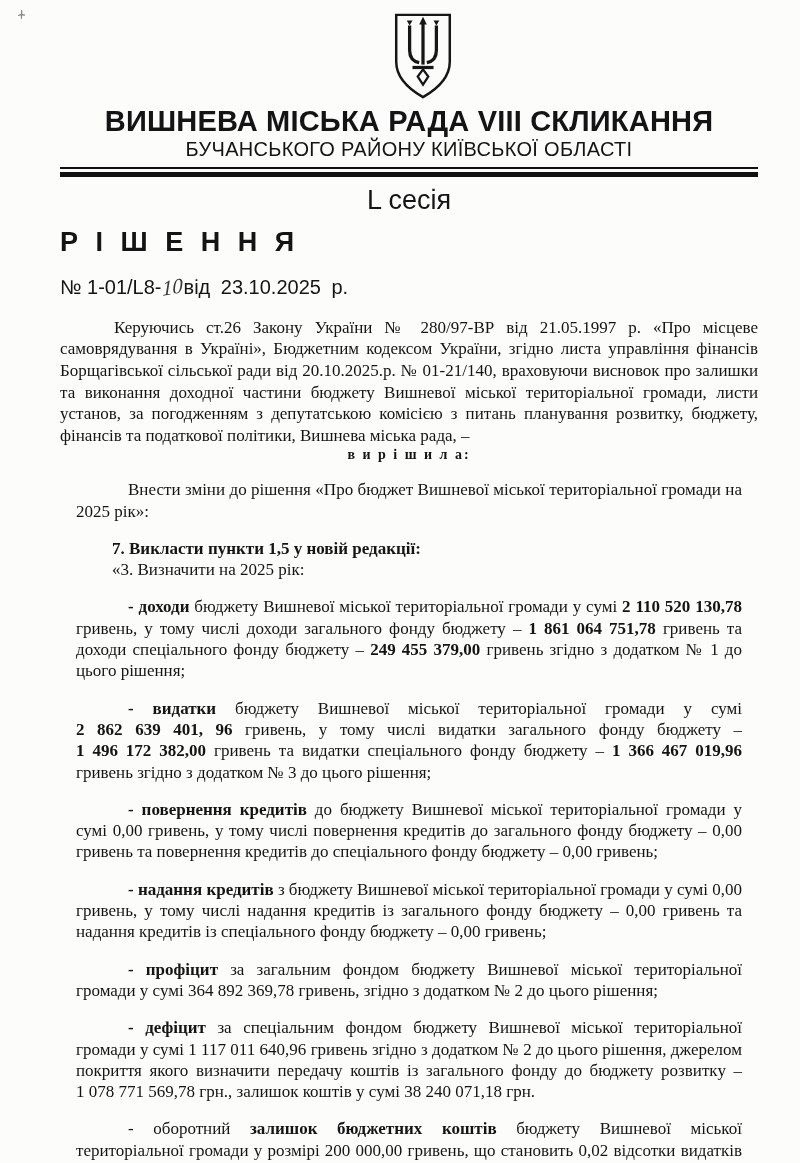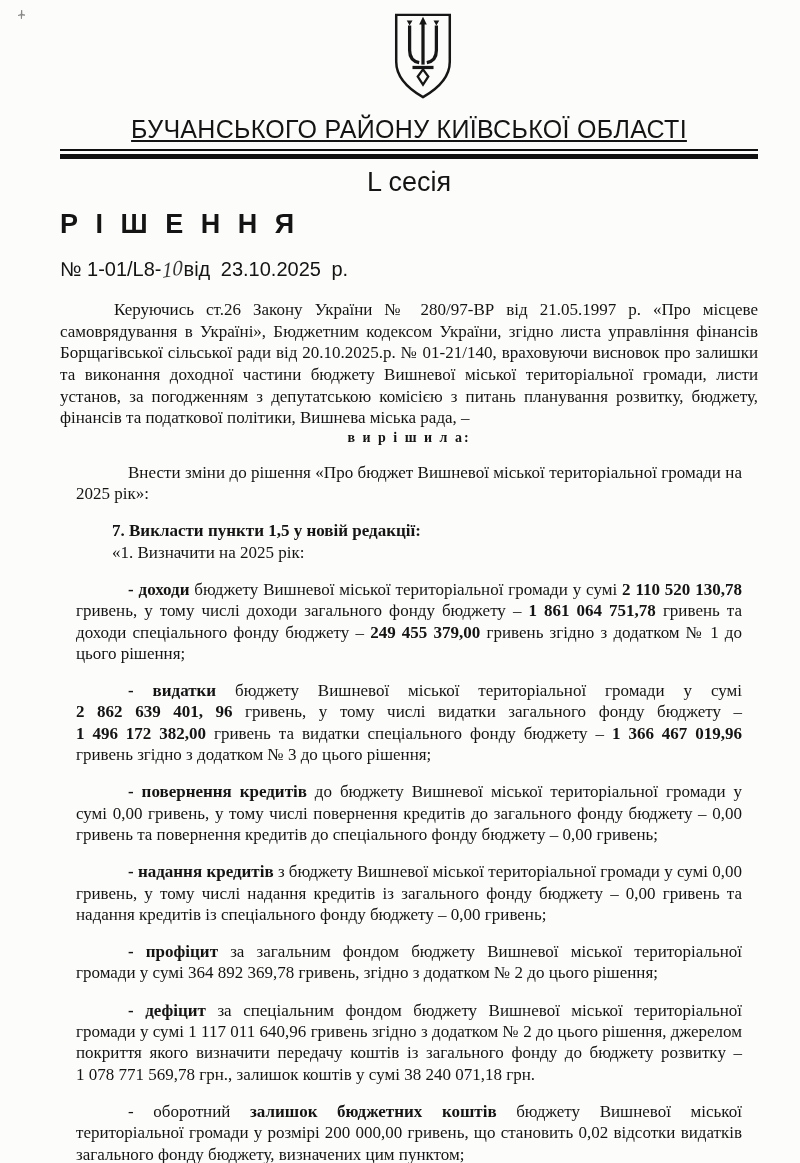--- a/index.html
+++ b/index.html
@@ -21,25 +21,24 @@
   }
   
   .emblem-wrap { text-align:center; transform:translateX(14px); height:88px; }
   .hdr-title {
     margin:6px 0 0; text-align:center;
     font-family:"Liberation Sans", sans-serif;
     font-weight:bold; font-size:29px; line-height:1.06; letter-spacing:.2px;
     white-space:nowrap;
   }
   .hdr-subtitle {
-    margin-top:16px; text-align:center;
+    margin-top:2px; text-align:center;
     font-family:"Liberation Sans", sans-serif;
-    font-size:25px; line-height:1.05; letter-spacing:.3px;
+    font-size:20px; line-height:1.05; letter-spacing:.3px;
     white-space:nowrap;
-    text-decoration:underline;
   }
   .divider { margin-top:7px; height:3px; border-top:2px solid #101010; border-bottom:5px solid #101010; }
   .session {
     margin-top:8px; text-align:center;
     font-family:"Liberation Sans", sans-serif; font-size:27px;
   }
   .doctype {
     margin-top:11px; 
     font-family:"Liberation Sans", sans-serif; font-weight:bold;
     font-size:27px; letter-spacing:5px;
@@ -90,40 +89,41 @@
           <path d="M21 58 H43"></path>
         </g>
         <path d="M32 5 L28 13 H36 Z" fill="#161616"></path>
         <path d="M18 14 L15 9 H21 Z" fill="#161616"></path>
         <path d="M46 14 L43 9 H49 Z" fill="#161616"></path>
         <path d="M32 60 L26.5 67.5 L32 76 L37.5 67.5 Z" fill="none" stroke="#161616" stroke-width="2.4"></path>
       </svg>
     </span>
   </div>
 
+  <h1 class="hdr-title">ВИШНЕВА МІСЬКА РАДА VIII СКЛИКАННЯ</h1>
   <div class="hdr-subtitle">БУЧАНСЬКОГО РАЙОНУ КИЇВСЬКОЇ ОБЛАСТІ</div>
 
   <div class="divider"></div>
 
   <div class="session">L сесія</div>
   <div class="doctype">Р І Ш Е Н Н Я</div>
 
   <div class="docnum">
     <span>№ 1-01/L8-</span><span class="hand">10</span><span class="suffix">від 23.10.2025 р.</span>
   </div>
 
 
   <p class="preamble">Керуючись ст.26 Закону України № 280/97-ВР від 21.05.1997 р. «Про місцеве самоврядування в Україні», Бюджетним кодексом України, згідно листа управління фінансів Борщагівської сільської ради від 20.10.2025.р. № 01-21/140, враховуючи висновок про залишки та виконання доходної частини бюджету Вишневої міської територіальної громади, листи установ, за погодженням з депутатською комісією з питань планування розвитку, бюджету, фінансів та податкової політики, Вишнева міська рада, –</p>
 
   <div class="resolved">в и р і ш и л а:</div>
 
   <div class="bodytext">
     <p class="intro">Внести зміни до рішення «Про бюджет Вишневої міської територіальної громади на 2025 рік»:</p>
     <p class="item-heading">7. Викласти пункти 1,5 у новій редакції:</p>
-    <p class="sub-heading">«1. Визначити на 2025 рік:</p>
+    <p class="sub-heading">«3. Визначити на 2025 рік:</p>
     <div>
         <p class="pt"><span class="b">- доходи</span><span> бюджету Вишневої міської територіальної громади у сумі </span><span class="b">2&nbsp;110&nbsp;520&nbsp;130,78</span><span> гривень, у тому числі доходи загального фонду бюджету – </span><span class="b">1&nbsp;861&nbsp;064&nbsp;751,78</span><span> гривень та доходи спеціального фонду бюджету – </span><span class="b">249&nbsp;455&nbsp;379,00</span><span> гривень згідно з додатком № 1 до цього рішення;</span></p>
         <p class="pt"><span class="b">- видатки</span><span> бюджету Вишневої міської територіальної громади у сумі </span><span class="b">2&nbsp;862&nbsp;639&nbsp;401,&nbsp;96</span><span> гривень, у тому числі видатки загального фонду бюджету – </span><span class="b">1&nbsp;496&nbsp;172&nbsp;382,00</span><span> гривень та видатки спеціального фонду бюджету – </span><span class="b">1&nbsp;366&nbsp;467&nbsp;019,96</span><span> гривень згідно з додатком № 3 до цього рішення;</span></p>
         <p class="pt"><span class="b">- повернення кредитів</span><span> до бюджету Вишневої міської територіальної громади у сумі 0,00 гривень, у тому числі повернення кредитів до загального фонду бюджету – 0,00 гривень та повернення кредитів до спеціального фонду бюджету – 0,00 гривень;</span></p>
         <p class="pt"><span class="b">- надання кредитів</span><span> з бюджету Вишневої міської територіальної громади у сумі 0,00 гривень, у тому числі надання кредитів із загального фонду бюджету – 0,00 гривень та надання кредитів із спеціального фонду бюджету – 0,00 гривень;</span></p>
         <p class="pt"><span class="b">- профіцит</span><span> за загальним фондом бюджету Вишневої міської територіальної громади у сумі 364&nbsp;892&nbsp;369,78 гривень, згідно з додатком № 2 до цього рішення;</span></p>
         <p class="pt"><span class="b">- дефіцит</span><span> за спеціальним фондом бюджету Вишневої міської територіальної громади у сумі 1&nbsp;117&nbsp;011&nbsp;640,96 гривень згідно з додатком № 2 до цього рішення, джерелом покриття якого визначити передачу коштів із загального фонду до бюджету розвитку – 1&nbsp;078&nbsp;771&nbsp;569,78 грн., залишок коштів у сумі 38&nbsp;240&nbsp;071,18 грн.</span></p>
         <p class="pt"><span>- оборотний </span><span class="b">залишок бюджетних коштів</span><span> бюджету Вишневої міської територіальної громади у розмірі 200&nbsp;000,00 гривень, що становить 0,02 відсотки видатків загального фонду бюджету, визначених цим пунктом;</span></p>
       </div>
   </div>

